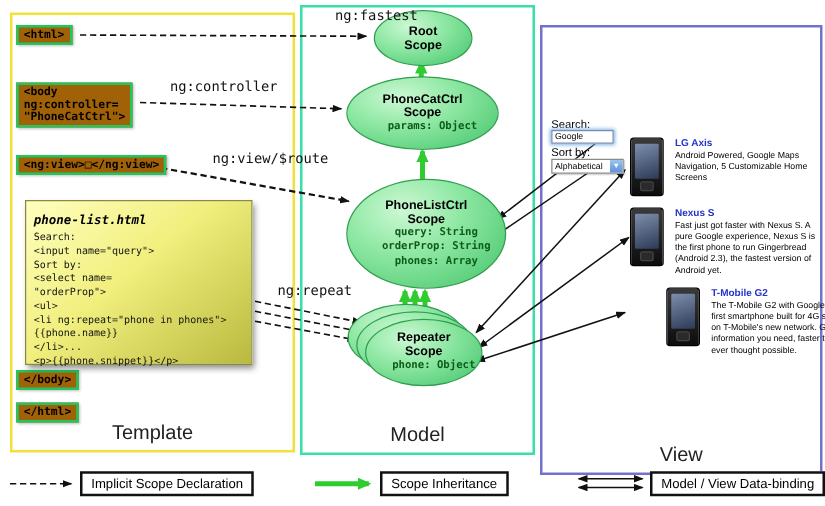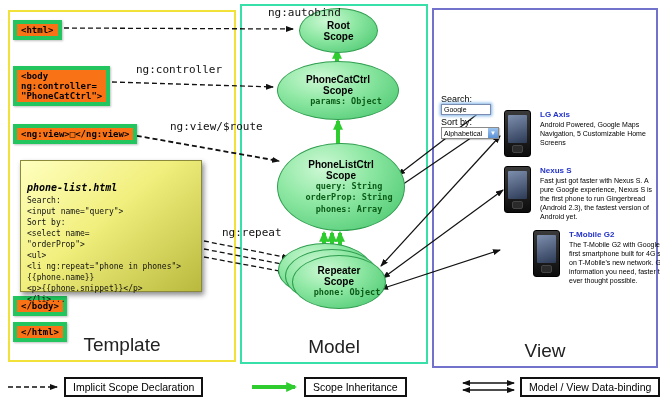--- a/index.html
+++ b/index.html
@@ -4,35 +4,35 @@
 <style>
   html,body{margin:0;padding:0;background:#fff;}
   .canvas{position:relative;width:660px;height:405px;background:#fff;overflow:hidden;
           font-family:"Liberation Sans",sans-serif;}
   svg.arrows{position:absolute;left:0;top:0;z-index:3;pointer-events:none;}
 
   
   .panel{position:absolute;background:#fff;z-index:1;}
   .panel-template{left:8px;top:10px;width:224px;height:348px;border:2px solid #f2e138;}
   .panel-model{left:240px;top:4px;width:184px;height:356px;border:2px solid #37e0a8;}
-  .panel-view{left:432px;top:8px;width:222px;height:356px;border:2px solid #7272cc;}
+  .panel-view{left:432px;top:20px;width:222px;height:356px;border:2px solid #7272cc;}
   .panel-label{position:absolute;left:0;right:0;bottom:4px;text-align:center;
-               font-size:19px;color:#222;z-index:2;}
-
-  
-  .tag{position:absolute;background:#f97316;border:4px solid #22c55e;z-index:6;
+               font-size:16px;color:#222;z-index:2;}
+
+  
+  .tag{position:absolute;background:#a16207;border:2px solid #22c55e;z-index:6;
        font:700 9px "DejaVu Sans Mono",monospace;padding:1px 4px;color:#000;
        box-shadow:1px 1px 2px rgba(0,0,0,.25);}
   .pre{white-space:pre-line;}
 
   
   .note{position:absolute;left:20px;top:160px;width:182px;height:132px;z-index:6;
         background:linear-gradient(140deg,#ffffbf 0%,#f1ef7d 45%,#b9b93e 100%);
         border:1px solid #8a8a3a;box-shadow:2px 3px 5px rgba(0,0,0,.45);
-        padding:21px 6px;box-sizing:border-box;}
+        padding:10px 6px;box-sizing:border-box;}
   .note-title{font:italic 700 10px "DejaVu Sans Mono",monospace;color:#000;margin-bottom:2px;}
   .note-line{font:8px "DejaVu Sans Mono",monospace;line-height:11px;white-space:nowrap;color:#111;}
 
   
   .alabel{position:absolute;font:11px "DejaVu Sans Mono",monospace;color:#111;z-index:7;}
   .alabel.bold{font-weight:400;}
 
   
   .ellipse{position:absolute;border-radius:50%;z-index:5;text-align:center;
            background:radial-gradient(ellipse at 35% 28%, #cdf8d4 0%, #8fe8a4 40%, #41c368 100%);
@@ -153,25 +153,25 @@
   <div class="note">
     <div class="note-title">phone-list.html</div>
     <div class="note-line">Search:</div>
     <div class="note-line">&lt;input name="query"&gt;</div>
     <div class="note-line">Sort by:</div>
     <div class="note-line">&lt;select name=</div>
     <div class="note-line">"orderProp"&gt;</div>
     <div class="note-line">&lt;ul&gt;</div>
     <div class="note-line">&lt;li ng:repeat="phone in phones"&gt;</div>
     <div class="note-line">{{phone.name}}</div>
+    <div class="note-line">&lt;/li&gt;...</div>
     <div class="note-line">&lt;p&gt;{{phone.snippet}}&lt;/p&gt;</div>
-    <div class="note-line">&lt;/li&gt;...</div>
-  </div>
-
-  <div class="alabel" style="left:268px;top:6px;">ng:autobind</div>
+  </div>
+
+  <div class="alabel" style="left:268px;top:6px;">ng:fastest</div>
   <div class="alabel" style="left:136px;top:63px;">ng:controller</div>
   <div class="alabel bold" style="left:170px;top:120px;">ng:view/$route</div>
   <div class="alabel" style="left:222px;top:226px;">ng:repeat</div>
 
   <div class="ellipse el-root">
     <div class="etitle">Root
 Scope</div>
   </div>
   <div class="ellipse el-phonecat">
     <div class="etitle">PhoneCatCtrl

